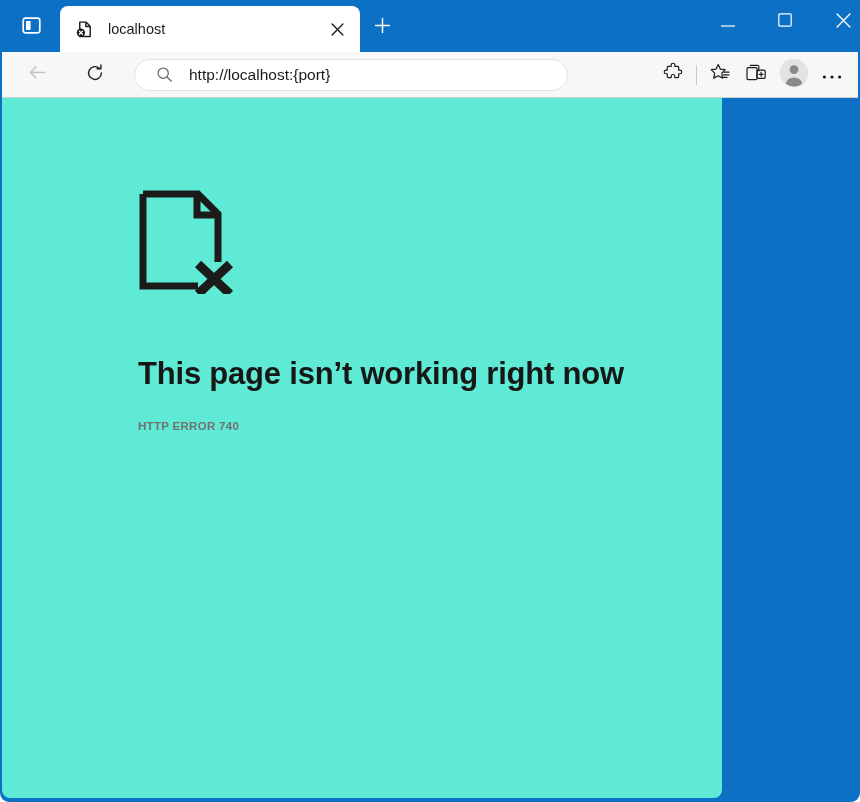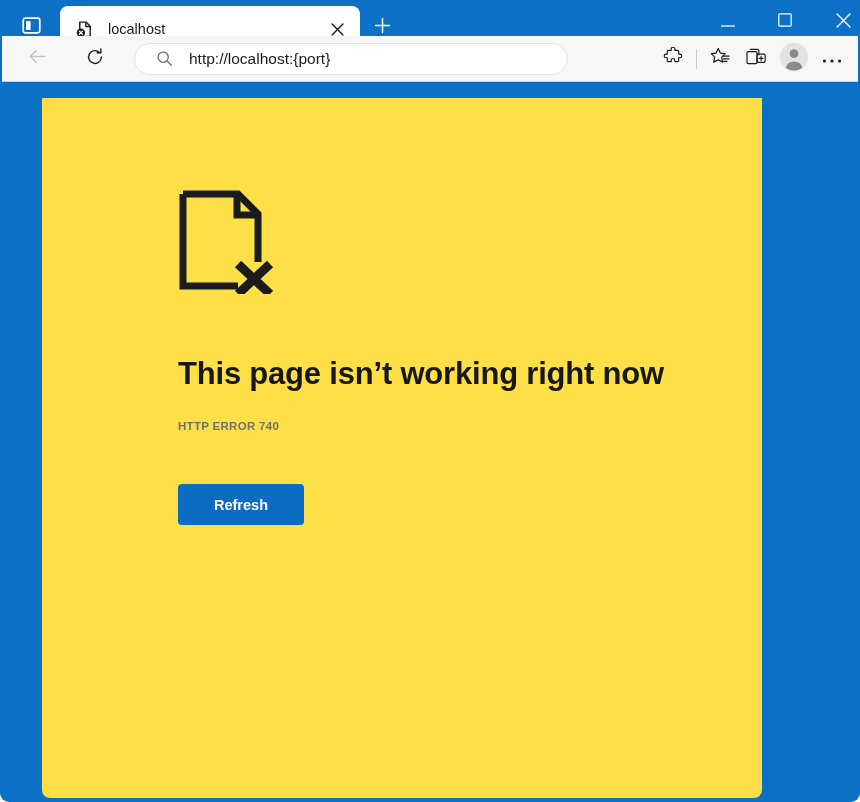--- a/index.html
+++ b/index.html
@@ -92,21 +92,21 @@
     display: flex; align-items: center; justify-content: center;
     cursor: pointer;
   }
   #win-min { left: 705px; }
   #win-max { left: 762px; }
   #win-close { left: 820px; }
 
   
   #toolbar {
     position: absolute;
-    left: 2px; top: 36px;
+    left: 2px; top: 52px;
     width: 856px;
     height: 46px;
     background: #f7f7f7;
     border-bottom: 1px solid #d2d2d2;
     display: flex;
     align-items: center;
   }
 
   .tbbtn {
     width: 34px; height: 32px;
@@ -174,23 +174,22 @@
     display: flex; align-items: center; justify-content: center;
     cursor: pointer;
   }
 
   
   #page {
     position: absolute;
     left: 2px; top: 98px;
     width: 720px;
     height: 700px;
-    background: #fde047;
+    background: #5eead4;
     border-radius: 0 0 8px 8px;
-    margin-left: 40px;
   }
 
   #error-wrap {
     position: absolute;
     left: 136px;
     top: 92px;
     width: 620px;
   }
 
   #error-icon {
@@ -397,17 +396,16 @@
           <path d="M5 4 H60 L80 24 V72" fill="none" stroke="#1b1b1b" stroke-width="7" stroke-linejoin="miter"></path>
           <path d="M5 4 V96 H60" fill="none" stroke="#1b1b1b" stroke-width="7" stroke-linejoin="miter"></path>
           <path d="M59 5 V25 H79" fill="none" stroke="#1b1b1b" stroke-width="7" stroke-linejoin="miter"></path>
           <path d="M60 74 L92 104 M92 74 L60 104" stroke="#1b1b1b" stroke-width="9" stroke-linecap="butt"></path>
         </svg>
       </div>
 
       <div id="error-heading">This page isn’t working right now</div>
       <div id="error-code">HTTP ERROR 740</div>
 
-      <button id="refresh-button">Refresh</button>
     </div>
   </div>
 
 </div>
 
 </body></html>

